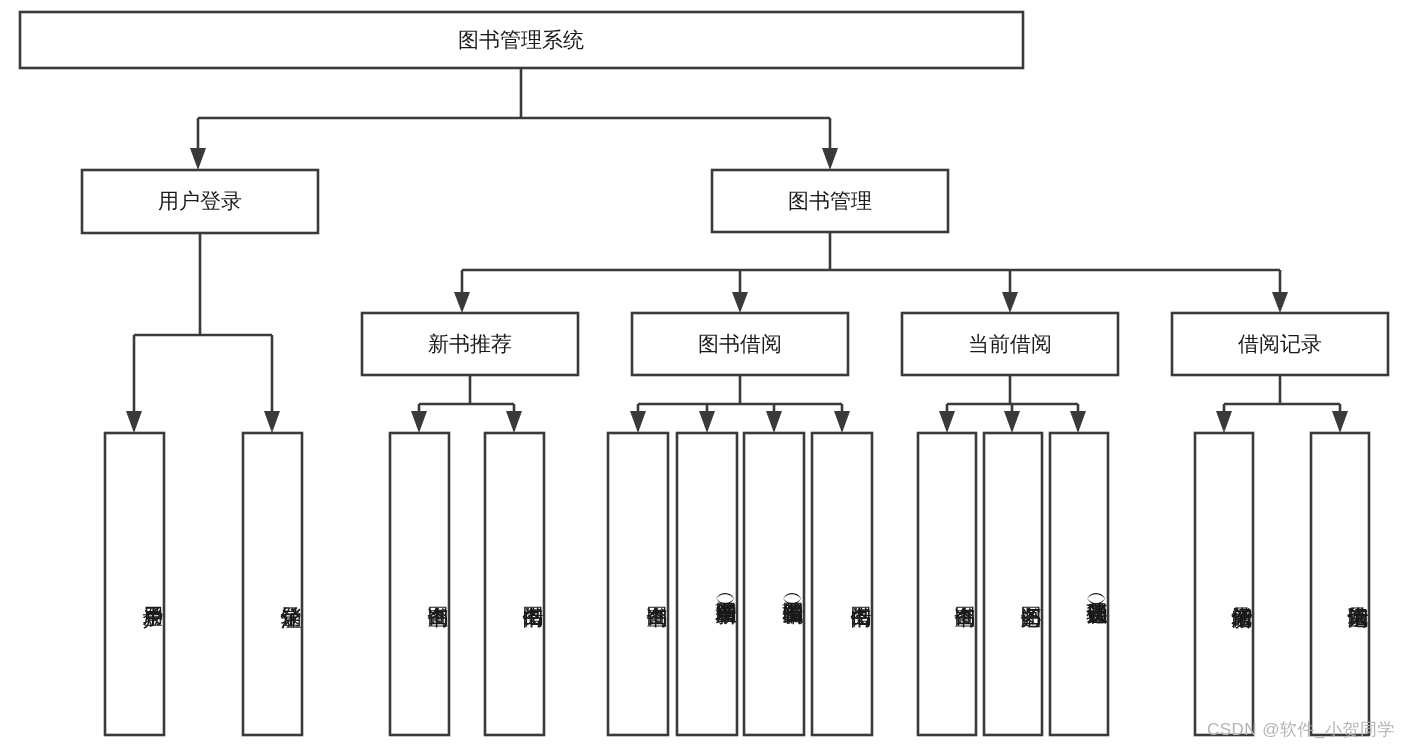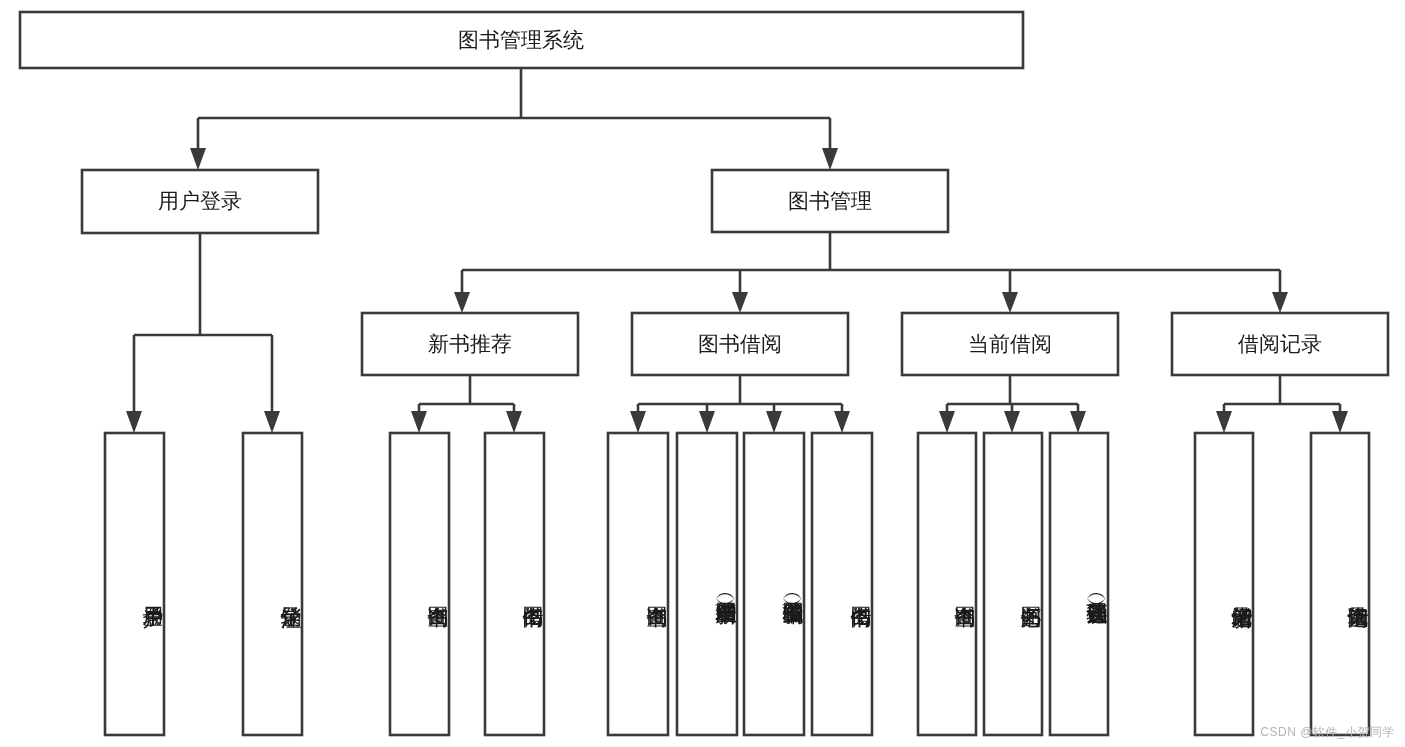--- a/index.html
+++ b/index.html
@@ -44,21 +44,21 @@
     font-size: 21px;
     fill: #1a1a1a;
     text-anchor: middle;
     dominant-baseline: middle;
   }
   .watermark {
     position: absolute;
     right: 10px;
     bottom: 6px;
     font-family: "Liberation Sans", "DejaVu Sans", sans-serif;
-    font-size: 12px;
+    font-size: 17px;
     color: #b4b4b4;
     white-space: nowrap;
     letter-spacing: 0.5px;
   }
   .vbox-label {
     position: absolute;
     writing-mode: vertical-rl;
     text-orientation: upright;
     font-family: "Liberation Sans", "DejaVu Sans", sans-serif;
     font-size: 21px;

